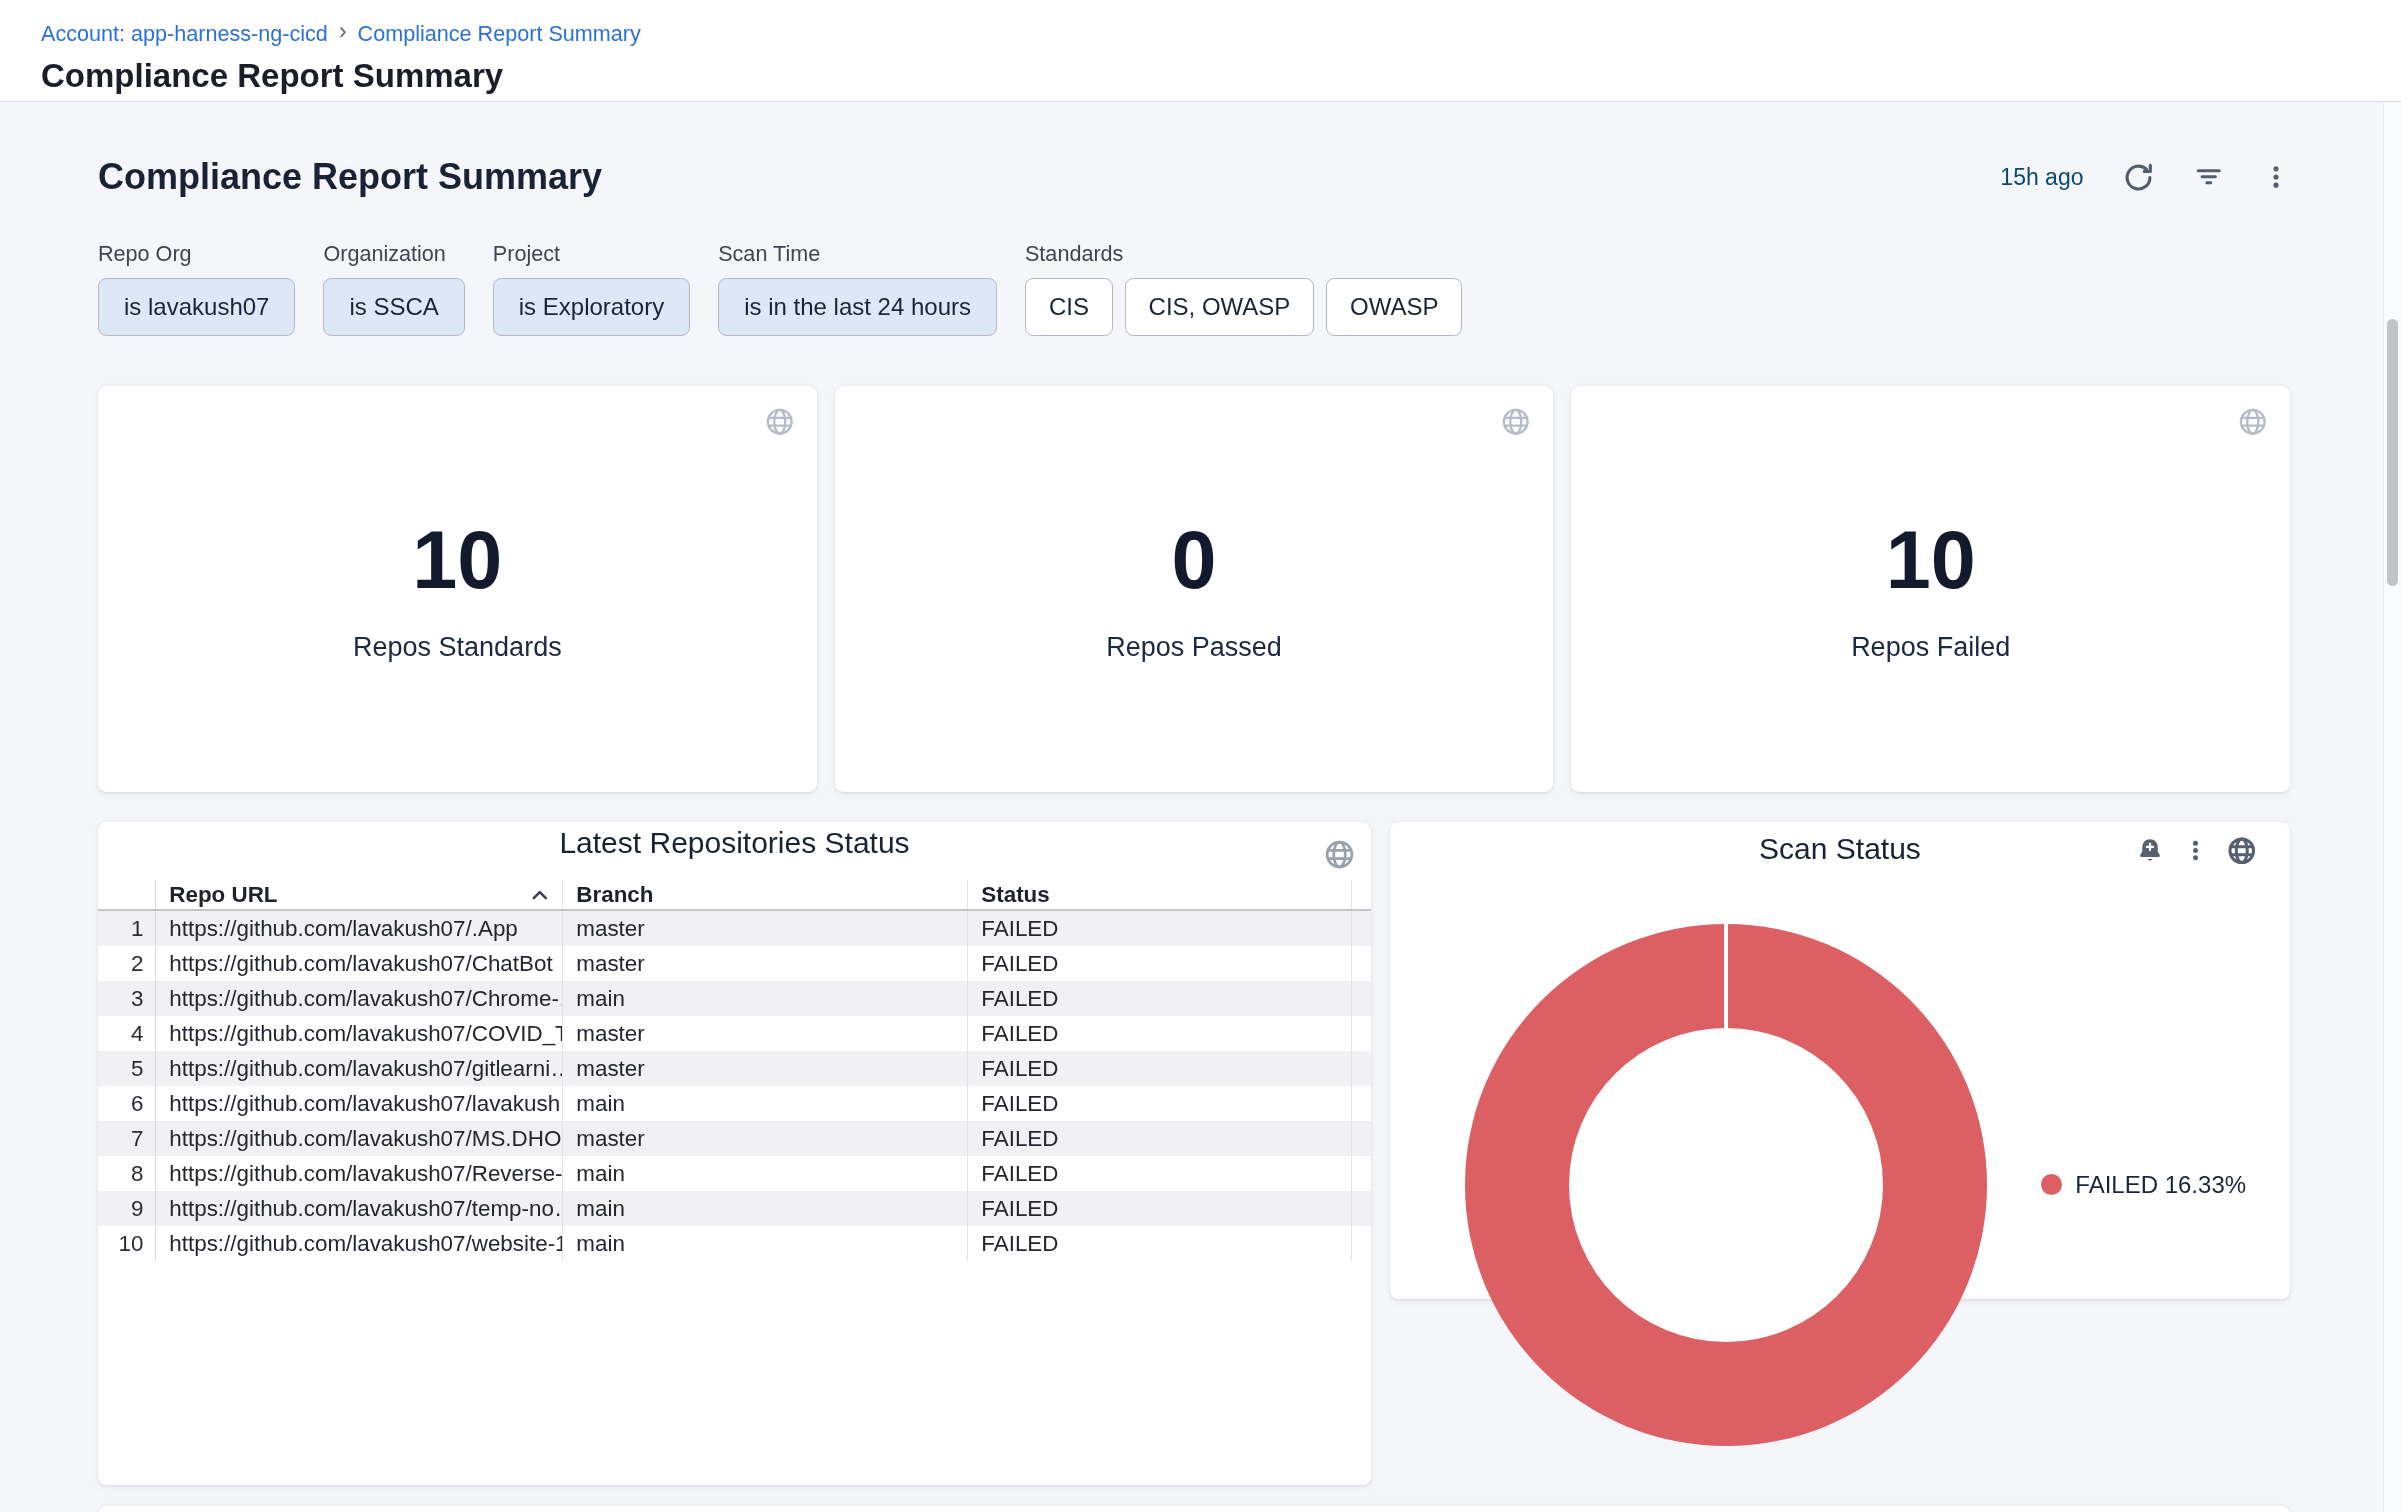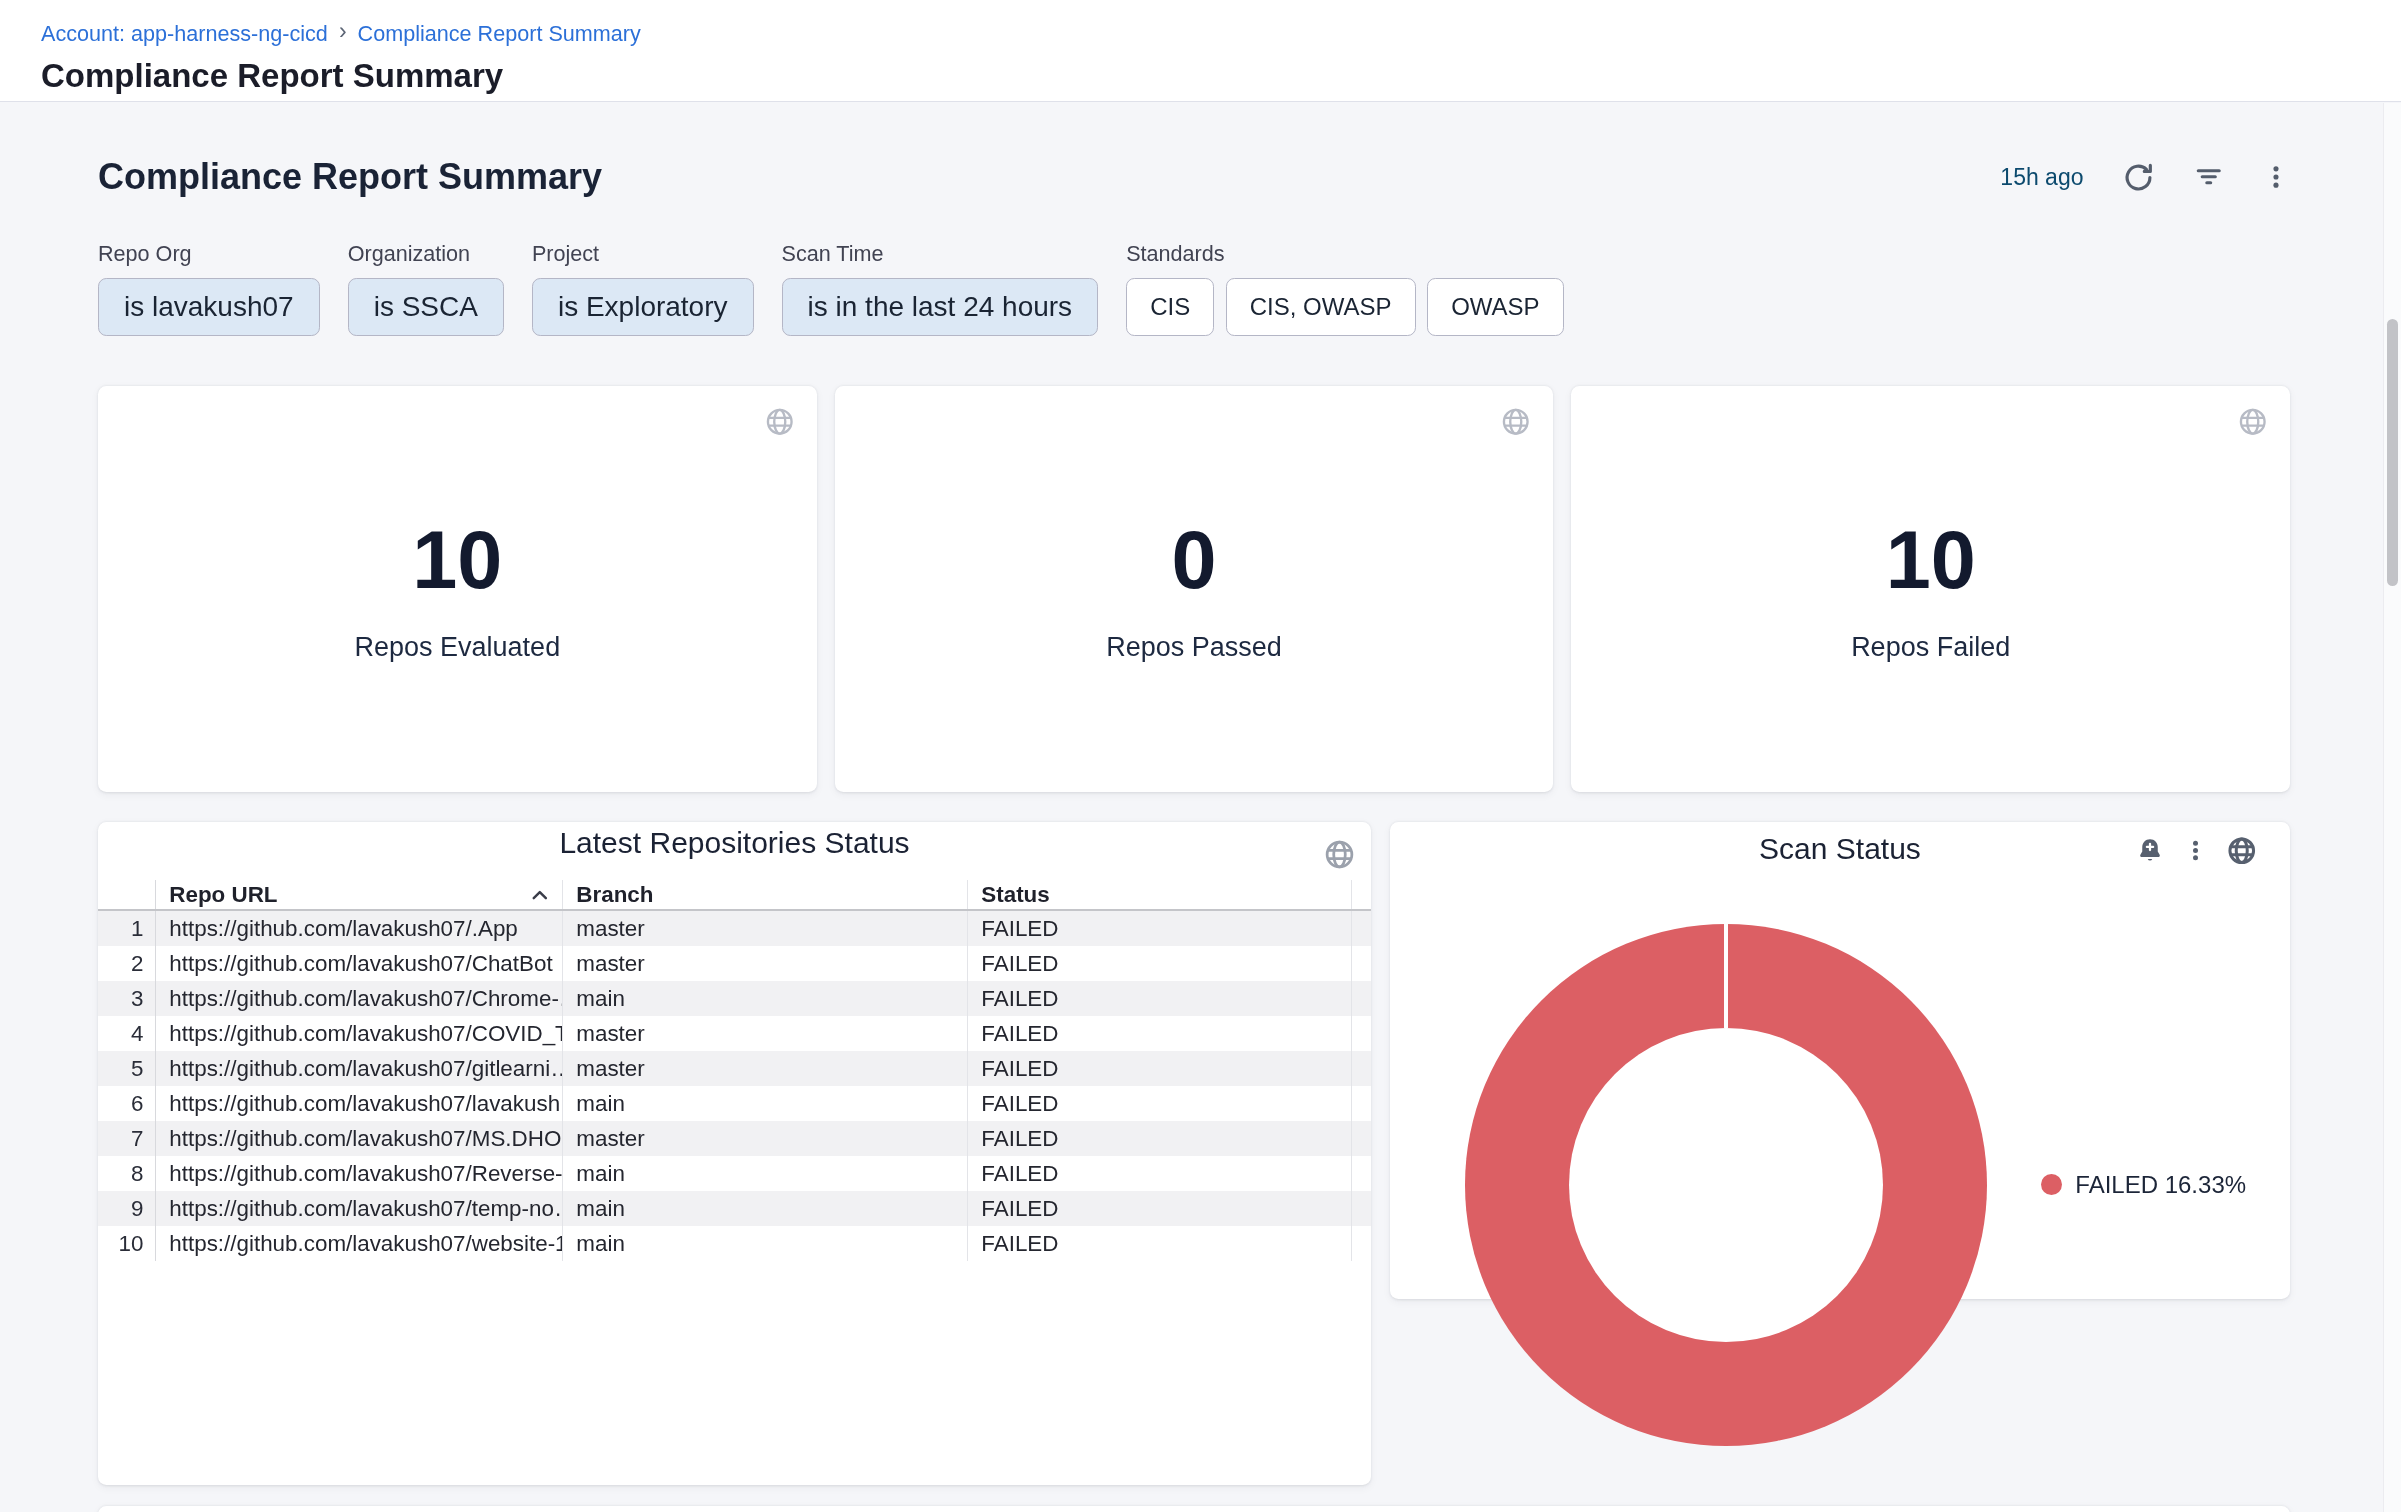--- a/index.html
+++ b/index.html
@@ -31,21 +31,21 @@
   .dash-title { font-size:36px; font-weight:600; color:#1a2336; }
   .dash-actions { display:flex; align-items:center; gap:38px; color:#545d6c; }
   .dash-updated { font-size:23px; color:#0c4a6e; }
   .icon-btn { display:flex; align-items:center; justify-content:center; cursor:pointer; color:#545d6c; background:none; border:none; }
 
   
   .filters { display:flex; gap:28px; margin-top:43px; }
   .fgroup-label { font-size:21.6px; color:#414352; margin-bottom:10.8px; }
   .chip {
     height:58px; display:flex; align-items:center; padding:0 25px;
-    font-size:28px; color:#1a2433; background:#dce8f5;
+    font-size:24px; color:#1a2433; background:#dce8f5;
     border:1.2px solid #b4b6c6; border-radius:8.3px; cursor:pointer; white-space:nowrap;
   }
   .std-row { display:flex; gap:11.6px; }
   .std-btn {
     height:58px; display:flex; align-items:center; padding:0 23px;
     font-size:24px; color:#1a2433; background:#ffffff;
     border:1.2px solid #b4b6c6; border-radius:8.3px; cursor:pointer; white-space:nowrap;
   }
 
   
@@ -168,21 +168,21 @@
   </div>
 
   <div class="stats">
     <div class="card stat-card">
       <svg class="tile-globe" viewBox="0 0 24 24" fill="none" stroke="currentColor" stroke-width="1.8">
         <circle cx="12" cy="12" r="9"></circle>
           <ellipse cx="12" cy="12" rx="4.2" ry="9"></ellipse>
           <path d="M3.3 9h17.4M3.3 15h17.4"></path>
       </svg>
       <div class="stat-value">10</div>
-      <div class="stat-label">Repos Evaluated</div>
+      <div class="stat-label">Repos Standards</div>
     </div>
     <div class="card stat-card">
       <svg class="tile-globe" viewBox="0 0 24 24" fill="none" stroke="currentColor" stroke-width="1.8">
         <circle cx="12" cy="12" r="9"></circle>
           <ellipse cx="12" cy="12" rx="4.2" ry="9"></ellipse>
           <path d="M3.3 9h17.4M3.3 15h17.4"></path>
       </svg>
       <div class="stat-value">0</div>
       <div class="stat-label">Repos Passed</div>
     </div>

